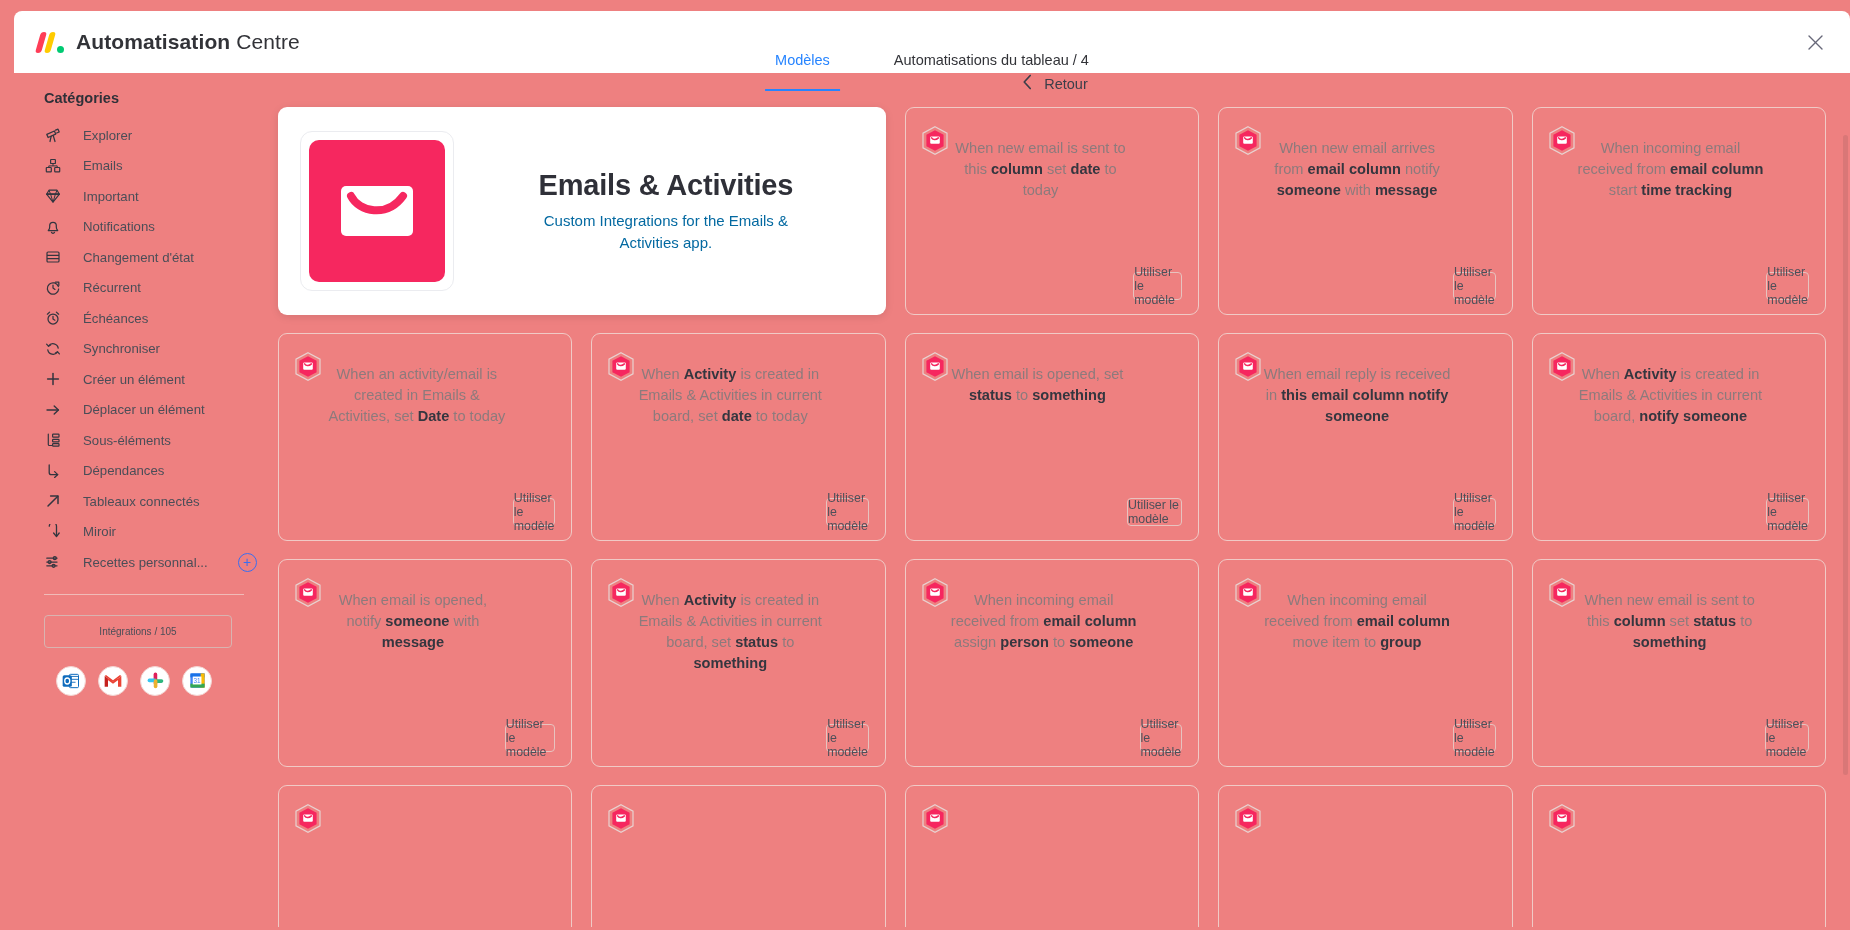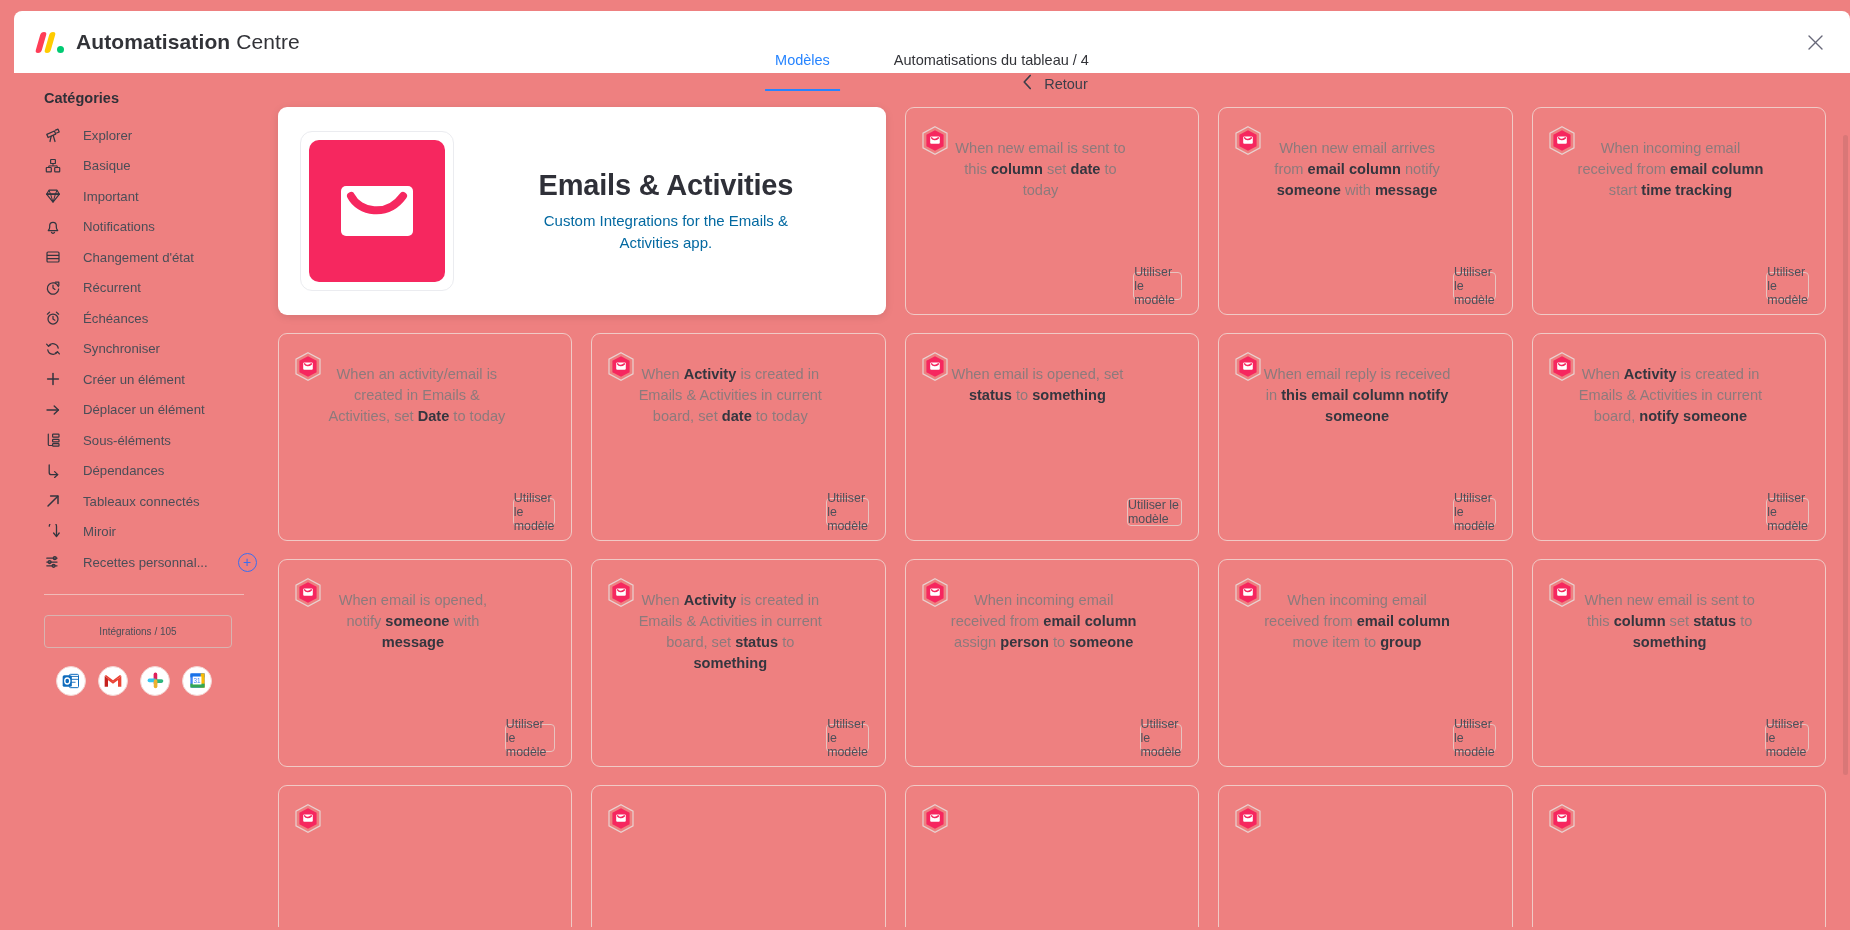--- a/index.html
+++ b/index.html
@@ -313,21 +313,21 @@
           </li>
           <li class="cat-item">
             <span class="ic">
               <svg width="16" height="16" viewBox="0 0 16 16" fill="none" stroke="currentColor" stroke-width="1.2">
                 <rect x="5.6" y="1.5" width="4.8" height="4" rx=".6"></rect>
                 <rect x="1.3" y="9.5" width="5" height="4.4" rx=".6"></rect>
                 <rect x="9.7" y="9.5" width="5" height="4.4" rx=".6"></rect>
                 <path d="M8 5.5v2.4M3.8 9.5V7.9h8.4v1.6" stroke-width="1"></path>
               </svg>
             </span>
-            <span>Basique</span>
+            <span>Emails</span>
           </li>
           <li class="cat-item">
             <span class="ic">
               <svg width="16" height="16" viewBox="0 0 16 16" fill="none" stroke="currentColor" stroke-width="1.2" stroke-linejoin="round">
                 <path d="M1.6 6.2 8 14.2l6.4-8z"></path>
                 <path d="M4 2.2h8l2.4 4H1.6z"></path>
                 <path d="M1.6 6.2h12.8M5.6 6.2 8 14.2l2.4-8M4 2.2l1.6 4M12 2.2l-1.6 4" stroke-width="1"></path>
               </svg>
             </span>
             <span>Important</span>

